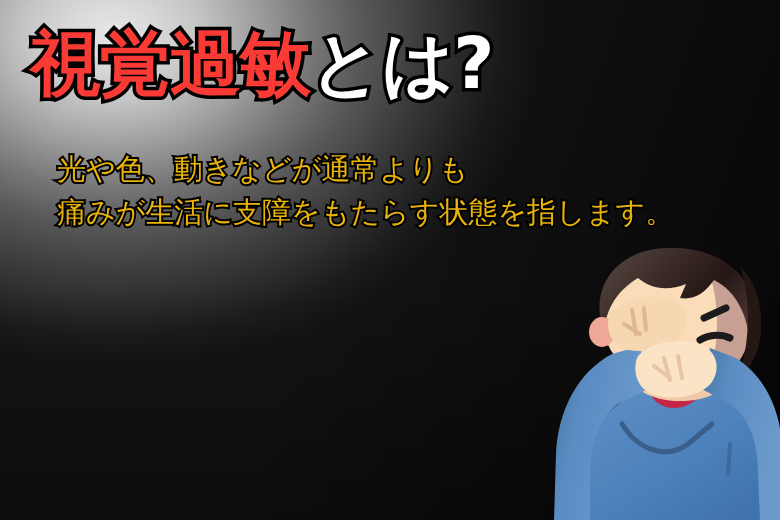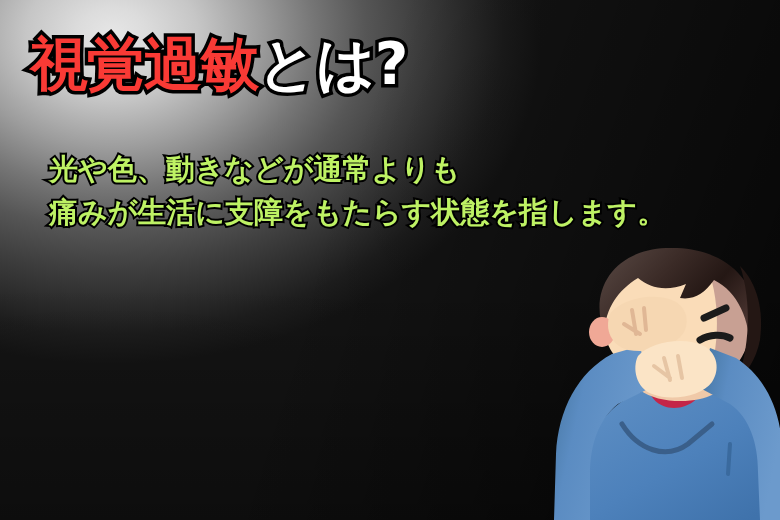--- a/index.html
+++ b/index.html
@@ -43,42 +43,42 @@
     background:
       linear-gradient(110deg, rgba(0,0,0,0) 42%, rgba(0,0,0,0.45) 78%, rgba(0,0,0,0.72) 100%),
       linear-gradient(to bottom, rgba(0,0,0,0) 55%, rgba(0,0,0,0.35) 100%);
   }
 
   
   .title {
     position: absolute;
     left: 30px;
     top: 16px;
-    font-size: 58px;
+    font-size: 71px;
     line-height: 96px;
     font-weight: bold;
     white-space: nowrap;
     letter-spacing: -1px;
   }
   .title span {
     -webkit-text-stroke: 7px #000;
     paint-order: stroke fill;
   }
   .title .t-red { color: #f93a35; }
   .title .t-white { color: #ffffff; }
 
   
   .body-copy {
     position: absolute;
-    left: 49px;
+    left: 57px;
     top: 148px;
     font-size: 29px;
     line-height: 43px;
-    font-weight: bold;
-    color: #bef264;
+    font-weight: normal;
+    color: #eab308;
     white-space: nowrap;
   }
   .body-copy .line {
     -webkit-text-stroke: 4px #000;
     paint-order: stroke fill;
   }
 
   
   .illustration {
     position: absolute;

